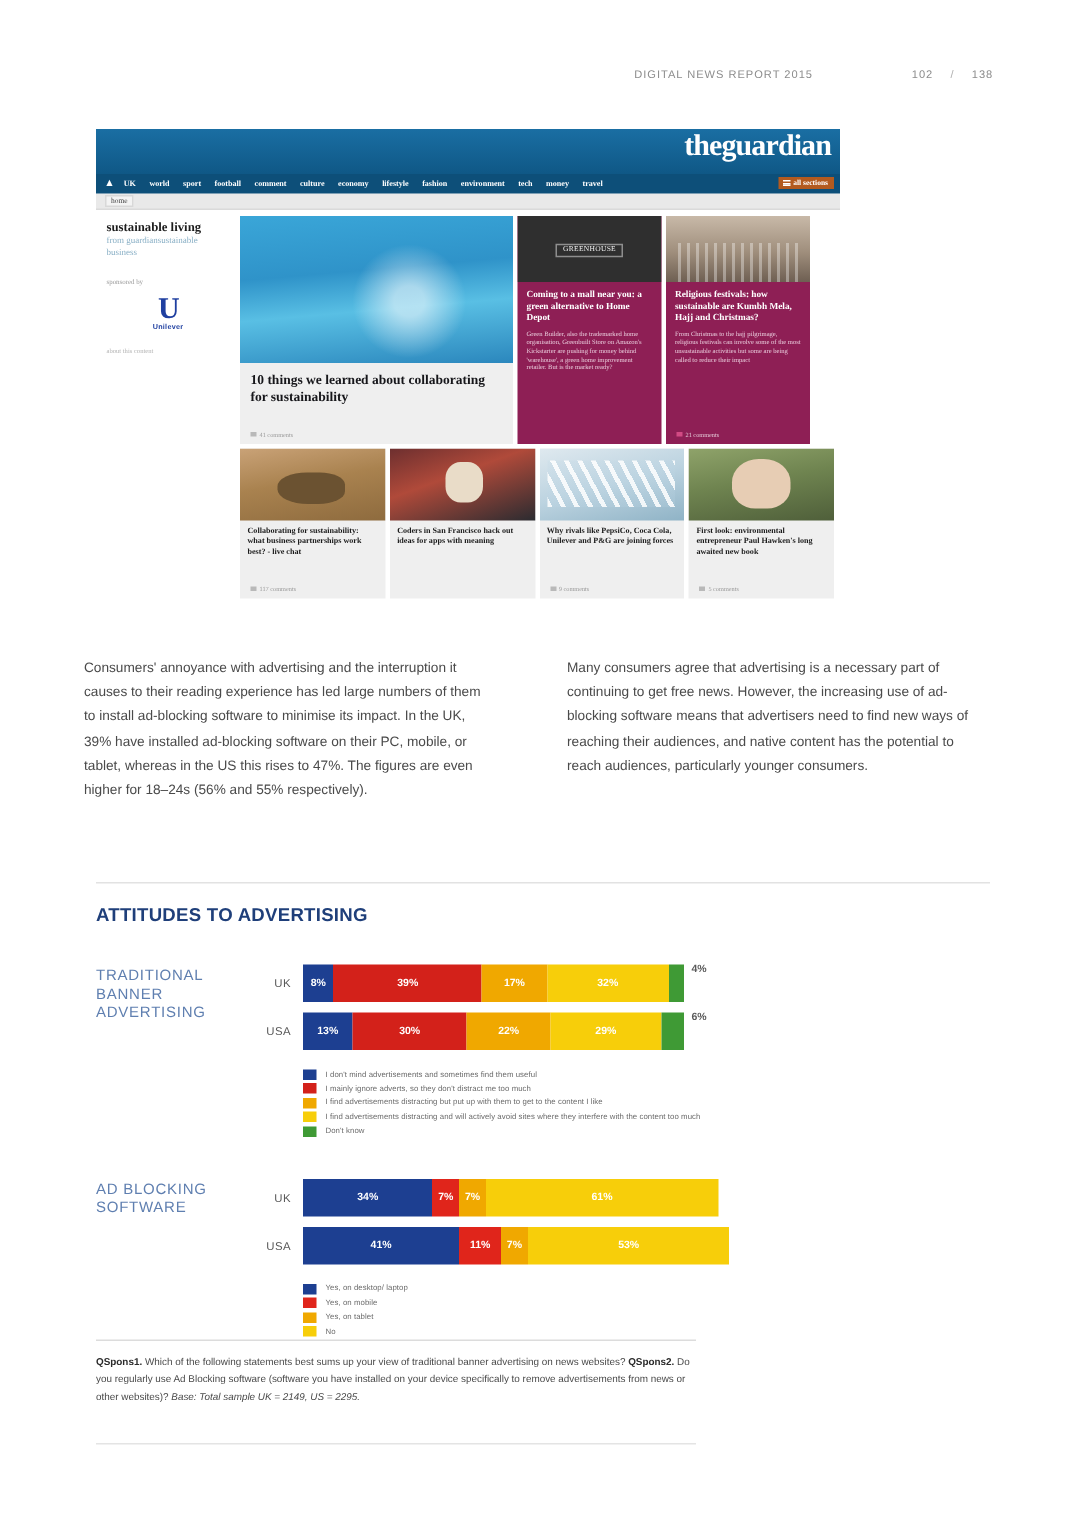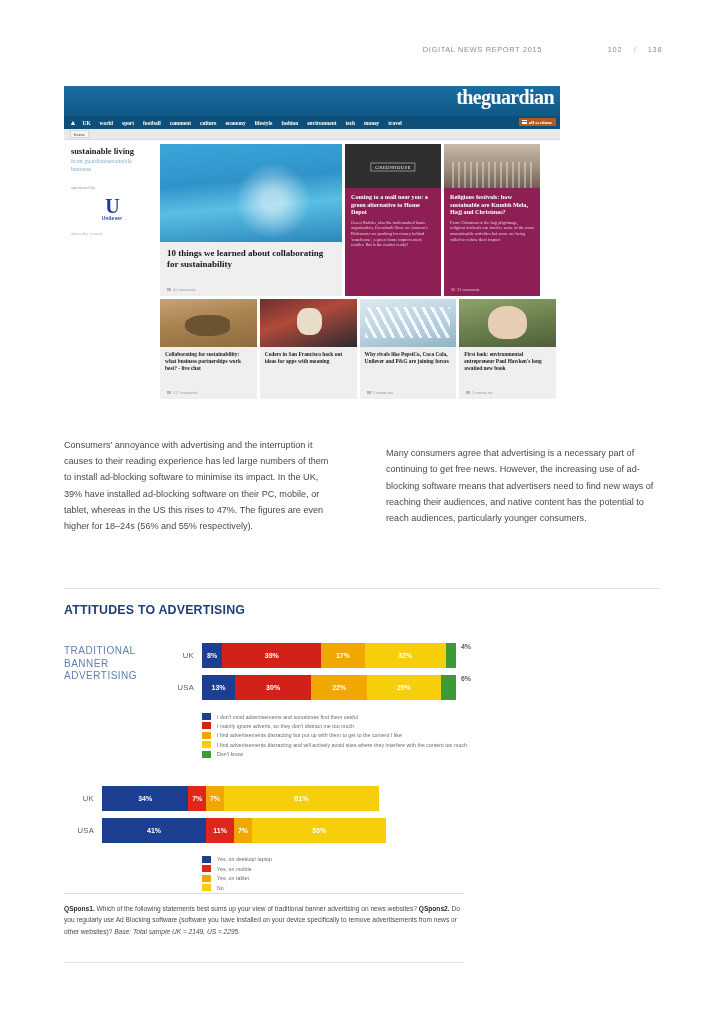--- a/index.html
+++ b/index.html
@@ -173,21 +173,21 @@
     background:repeating-linear-gradient(62deg, rgba(255,255,255,.85) 0 3px, rgba(190,215,230,.2) 3px 8px);}
   .ph.man { height:48px; background:linear-gradient(170deg,#8fa36a 0%,#6f8450 45%,#4f5f3a 100%); position:relative;}
   .ph.man:after{content:"";position:absolute;left:30%;top:14%;width:40%;height:70%;background:#e7cdb4;border-radius:46% 46% 40% 40%;}
   .small .hl {
     font-family:"Liberation Serif", serif; font-weight:700;
     font-size: 5.4px; line-height: 6.8px; color:#1b1b1b;
     padding: 4px 5px 0 5px;
   }
 
   
-  .copy { position:absolute; top: 437px; left: 64px; width: 596px; display:flex; gap: 48px; align-items: center; }
+  .copy { position:absolute; top: 437px; left: 56px; width: 596px; display:flex; gap: 48px; }
   .copy .col { width: 282px; }
   .copy p {
     font-family:"Liberation Sans", sans-serif;
     font-size: 9.1px; line-height: 16.2px; color: #4a4a4a;
   }
 
   
   .chart { position:absolute; top: 560px; left: 64px; width: 596px; margin-top: 28px; }
   .chart .rule { height:1px; background:#e2e2e2; margin-bottom: 14px; }
   .chart h2 {
@@ -431,20 +431,21 @@
         </div>
         <div class="li">
           <span class="sw" style="background: rgb(63, 154, 53);"></span>
           <span class="tx">Don't know</span>
         </div>
       </div>
 
     <div class="gap"></div>
 
     <div class="group">
+      <div class="gname">AD BLOCKING SOFTWARE</div>
       <div class="rows">
         <div class="brow">
           <span class="lbl">UK</span>
           <div class="bar">
               <div class="seg" style="width: 86.36px; background: rgb(29, 63, 145);">34%</div>
               <div class="seg" style="width: 17.78px; background: rgb(224, 37, 27);">7%</div>
               <div class="seg" style="width: 17.78px; background: rgb(240, 168, 0);">7%</div>
               <div class="seg" style="width: 154.94px; background: rgb(247, 206, 10);">61%</div>
             </div>
         </div>

